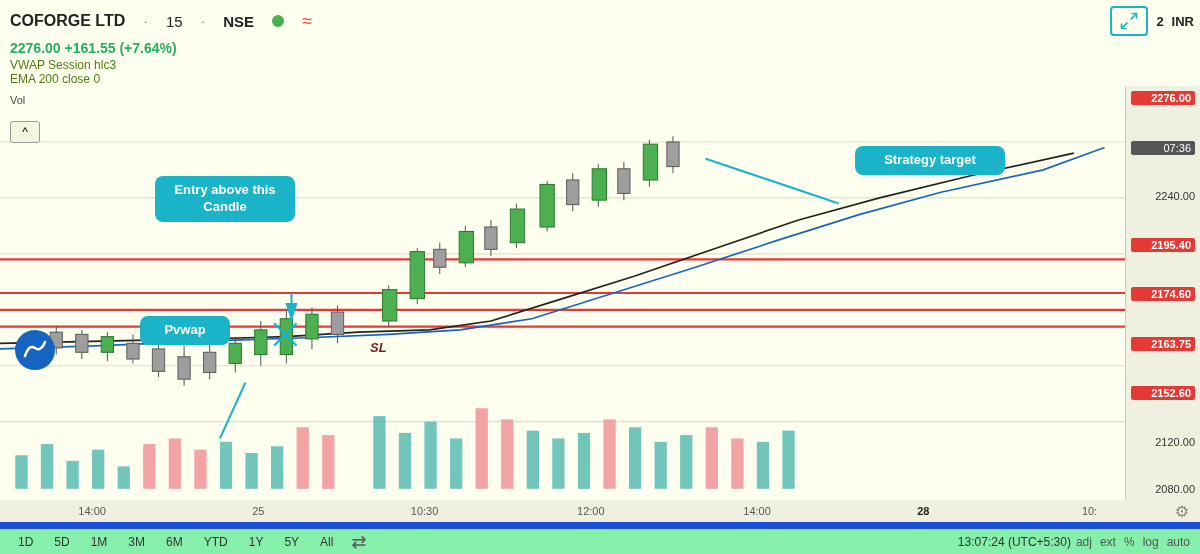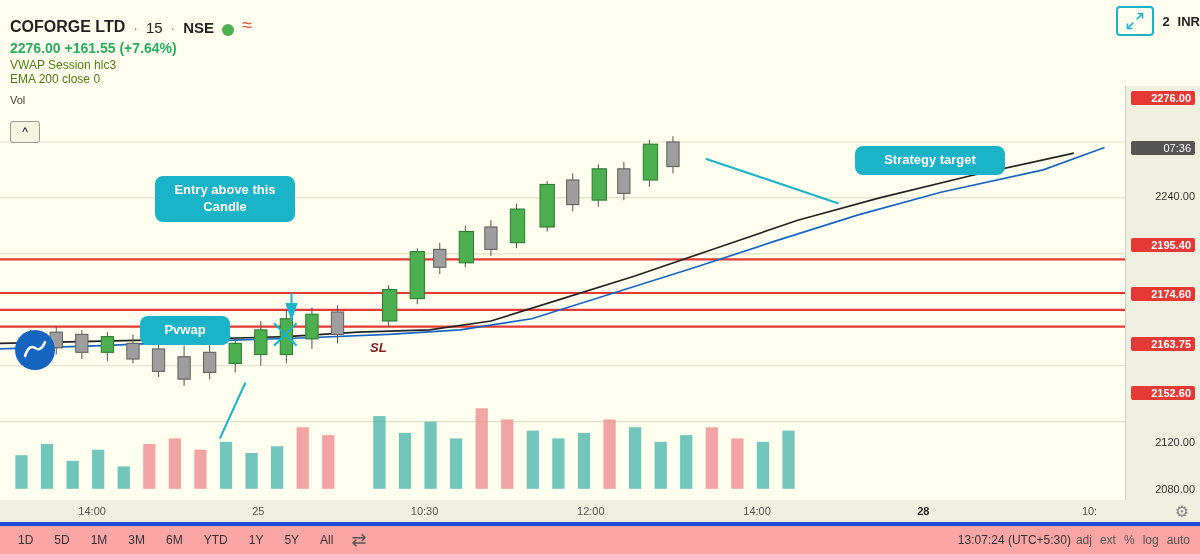--- a/index.html
+++ b/index.html
@@ -14,23 +14,23 @@
     .chart-container {
       width: 1200px;
       height: 554px;
       background: #fffff0;
       display: flex;
       flex-direction: column;
     }
 
     .header {
       display: flex;
-      align-items: flex-end;
-      padding: 6px 0 2px 10px;
-      gap: 8px;
+      align-items: center;
+      padding: 6px 6px 2px 10px;
+      gap: 18px;
       flex-shrink: 0;
     }
 
     .title {
       font-size: 16px;
       font-weight: bold;
       color: #222;
     }
 
     .separator {
@@ -217,22 +217,22 @@
       text-align: center;
     }
 
     .time-label.bold {
       font-weight: bold;
       color: #222;
     }
 
     .bottom-bar {
       height: 32px;
-      background: #fca5a5;
-      border-top: 4px solid #1d4ed8;
+      background: #86efac;
+      border-top: 7px solid #1d4ed8;
       display: flex;
       align-items: center;
       padding: 0 10px;
       gap: 5px;
       flex-shrink: 0;
     }
 
     .period-btn {
       padding: 2px 8px;
       font-size: 12px;

